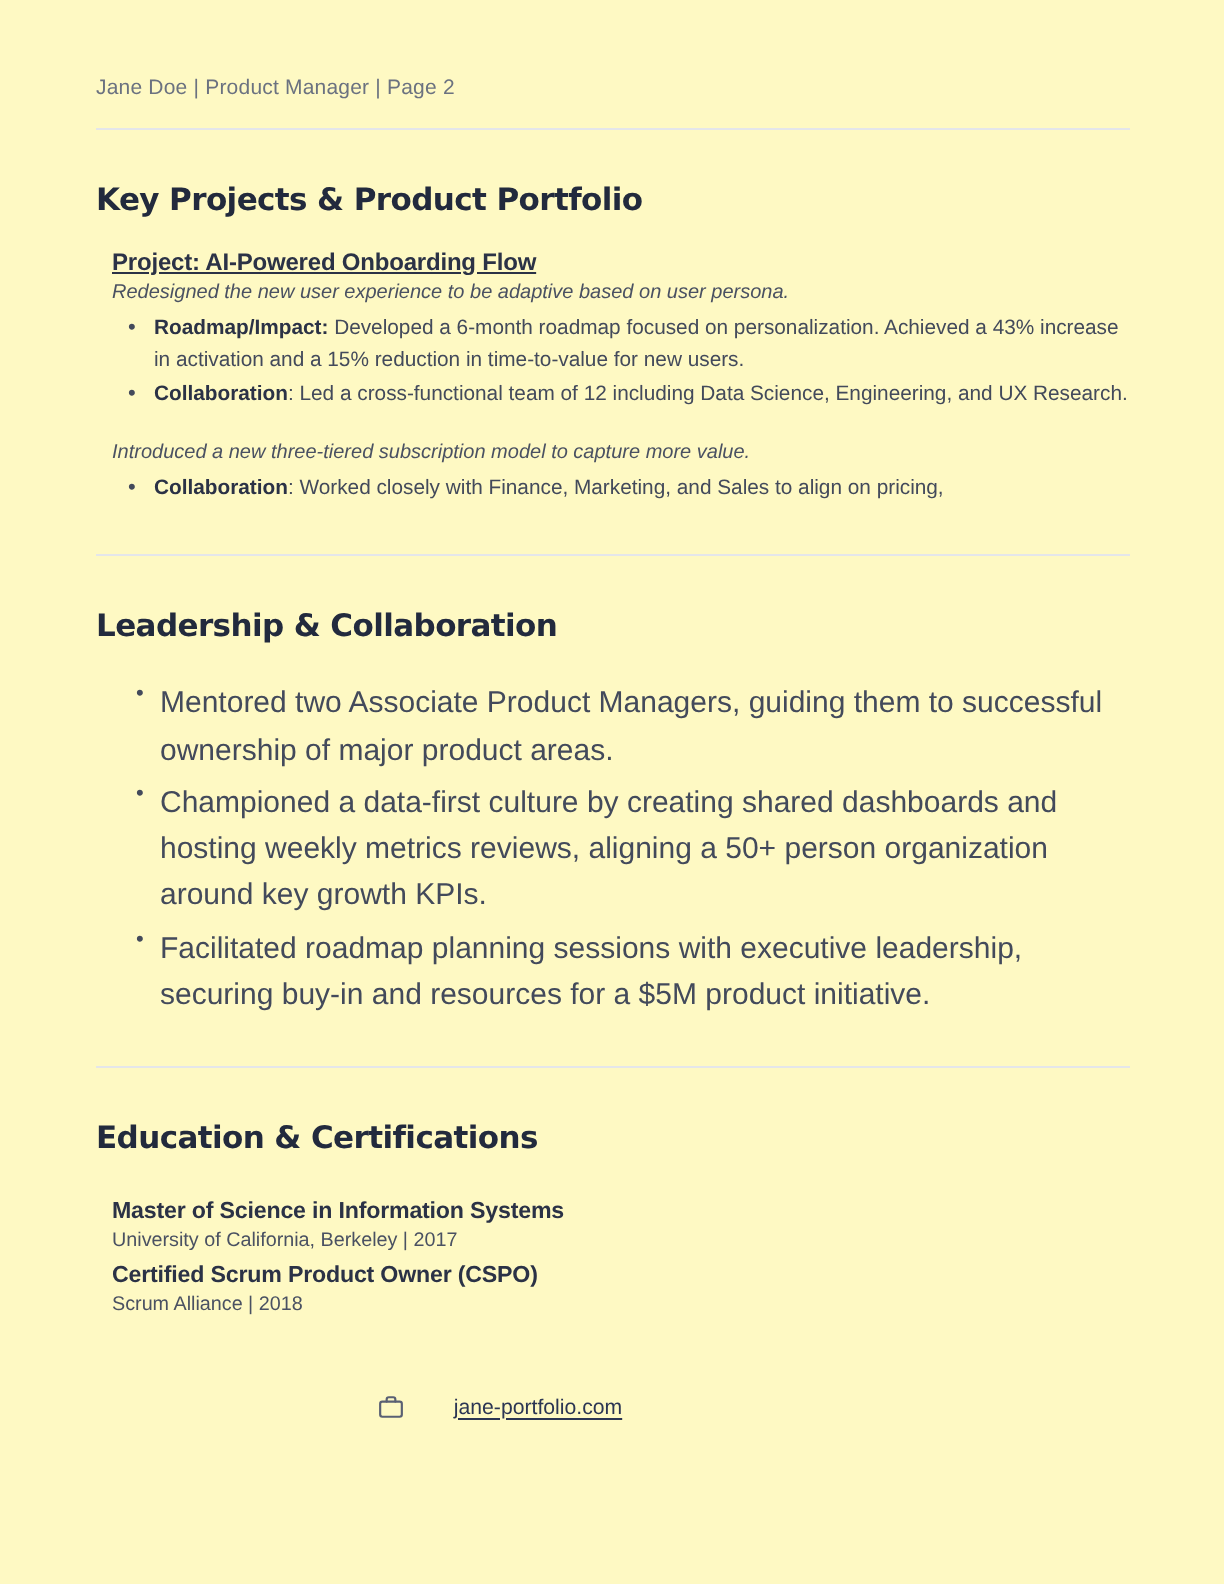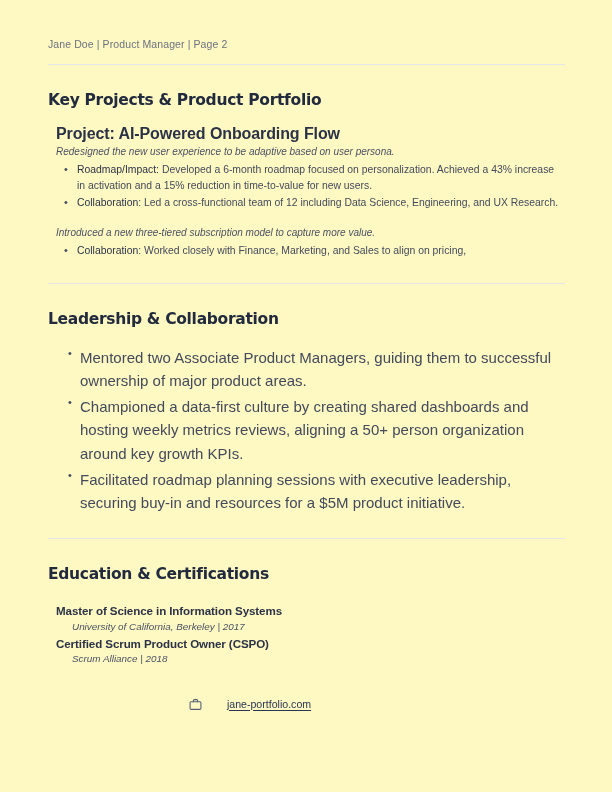--- a/index.html
+++ b/index.html
@@ -55,25 +55,26 @@
     width: 517px;
     margin-top: 24px;
   }
 
   
   .project {
     margin-left: 8px;
     margin-top: 14px;
   }
   .project-title {
-    font-size: 16px;
+    font-size: 12px;
     font-weight: bold;
     color: #2b3246;
     line-height: 1.35;
     letter-spacing: -0.1px;
+    text-decoration: underline;
   }
   .project-summary {
     font-size: 10px;
     font-style: italic;
     color: #4a5162;
     line-height: 1.4;
     margin-top: 1px;
   }
   ul.bullets {
     list-style: none;
@@ -90,21 +91,21 @@
   }
   ul.bullets > li::before {
     content: "\2022";
     position: absolute;
     left: 8px;
     top: -1px;
     font-size: 11px;
     color: #434a5b;
   }
   ul.bullets > li b {
-    font-weight: normal;
+    font-weight: bold;
     color: #2b3246;
   }
 
   
   .leadership-list {
     list-style: none;
     margin: 18px 0 0 0;
     padding: 0;
   }
   .leadership-list > li {
@@ -132,24 +133,22 @@
   .edu-entry { margin-top: 2px; }
   .edu-degree {
     font-size: 11.6px;
     font-weight: bold;
     color: #2b3246;
     line-height: 1.4;
     letter-spacing: -0.1px;
   }
   .edu-detail {
     font-size: 9.9px;
-    font-style: italic;
     color: #4a5162;
     line-height: 1.4;
-    margin-left: 16px;
   }
 
   
   .footer {
     position: absolute;
     left: 0;
     top: 697px;
     width: 500px;
     display: flex;
     align-items: center;

